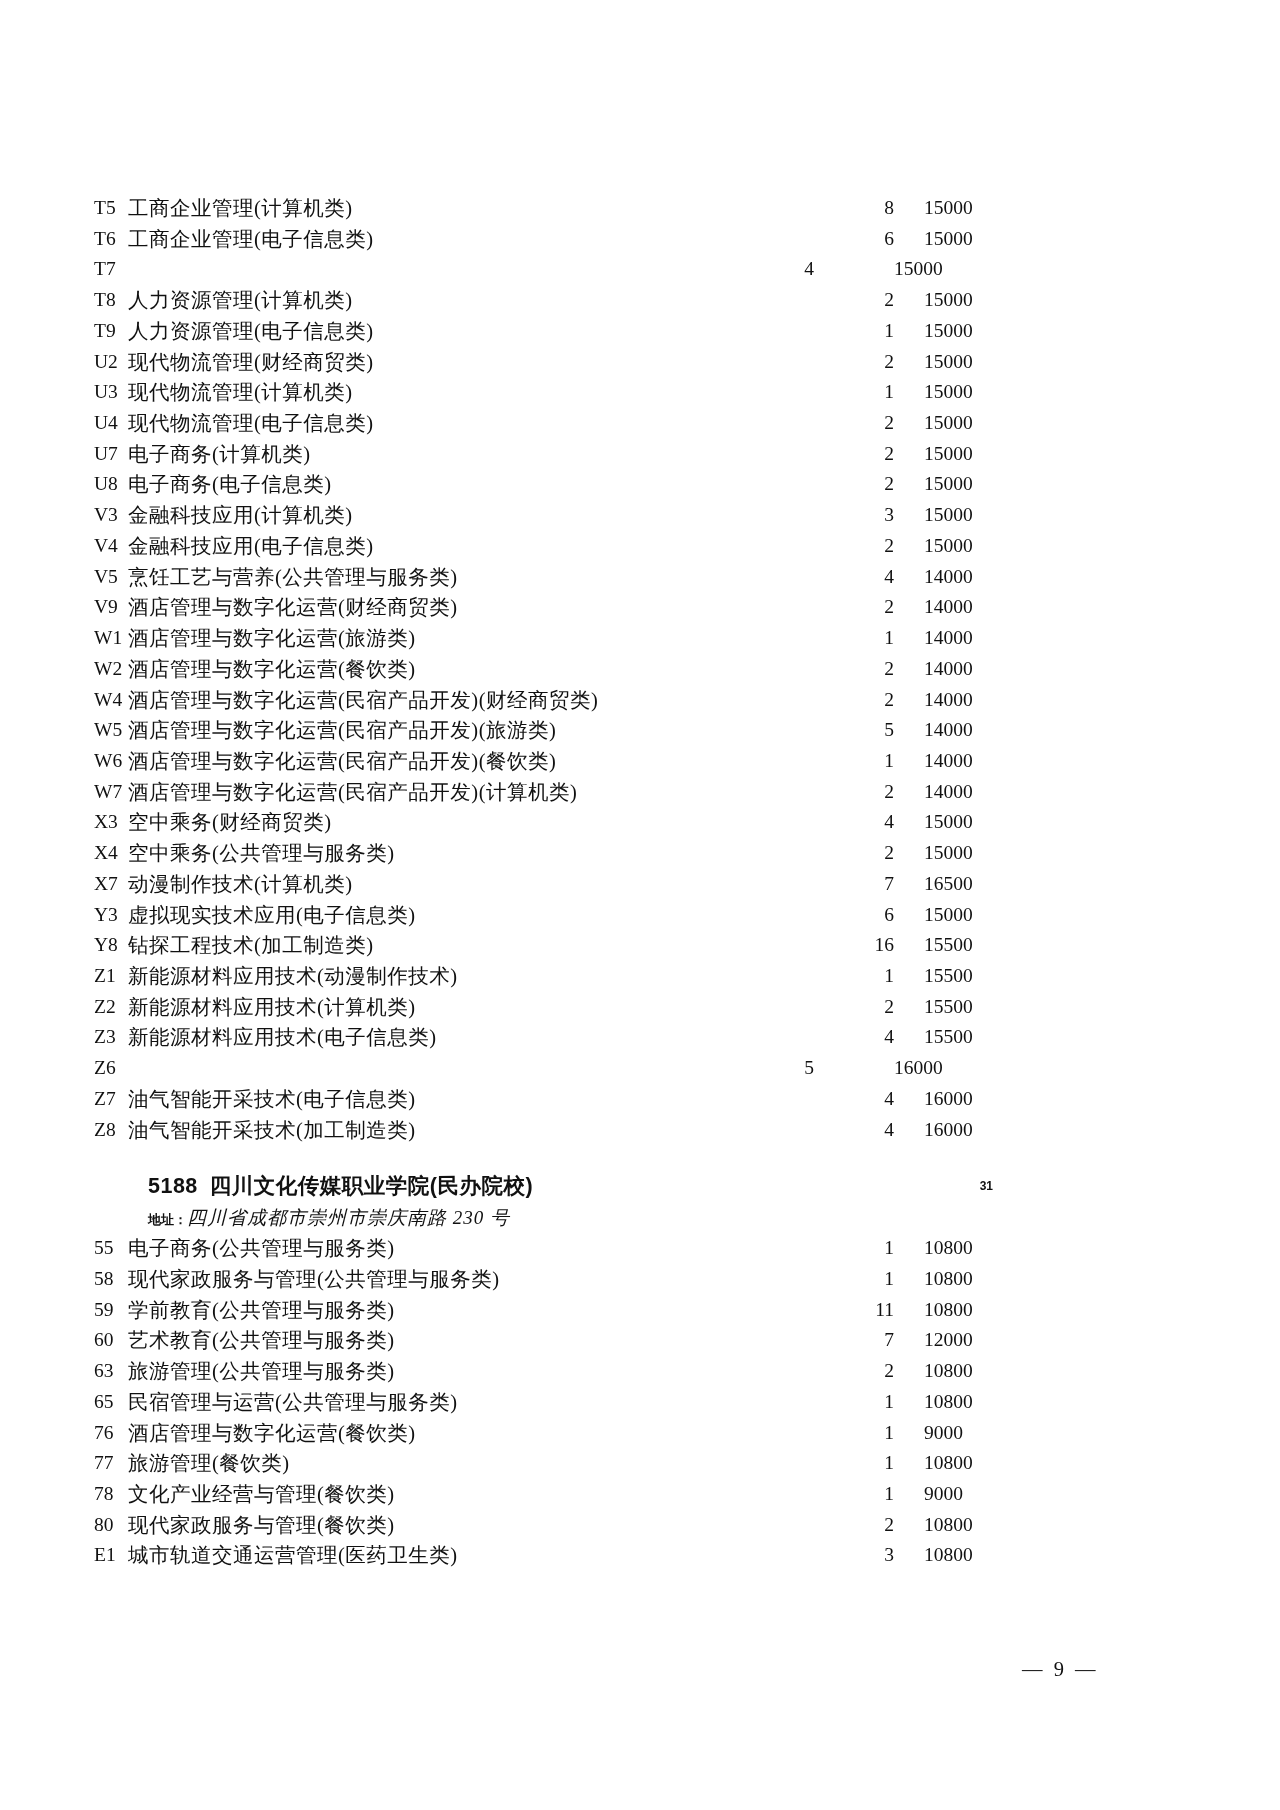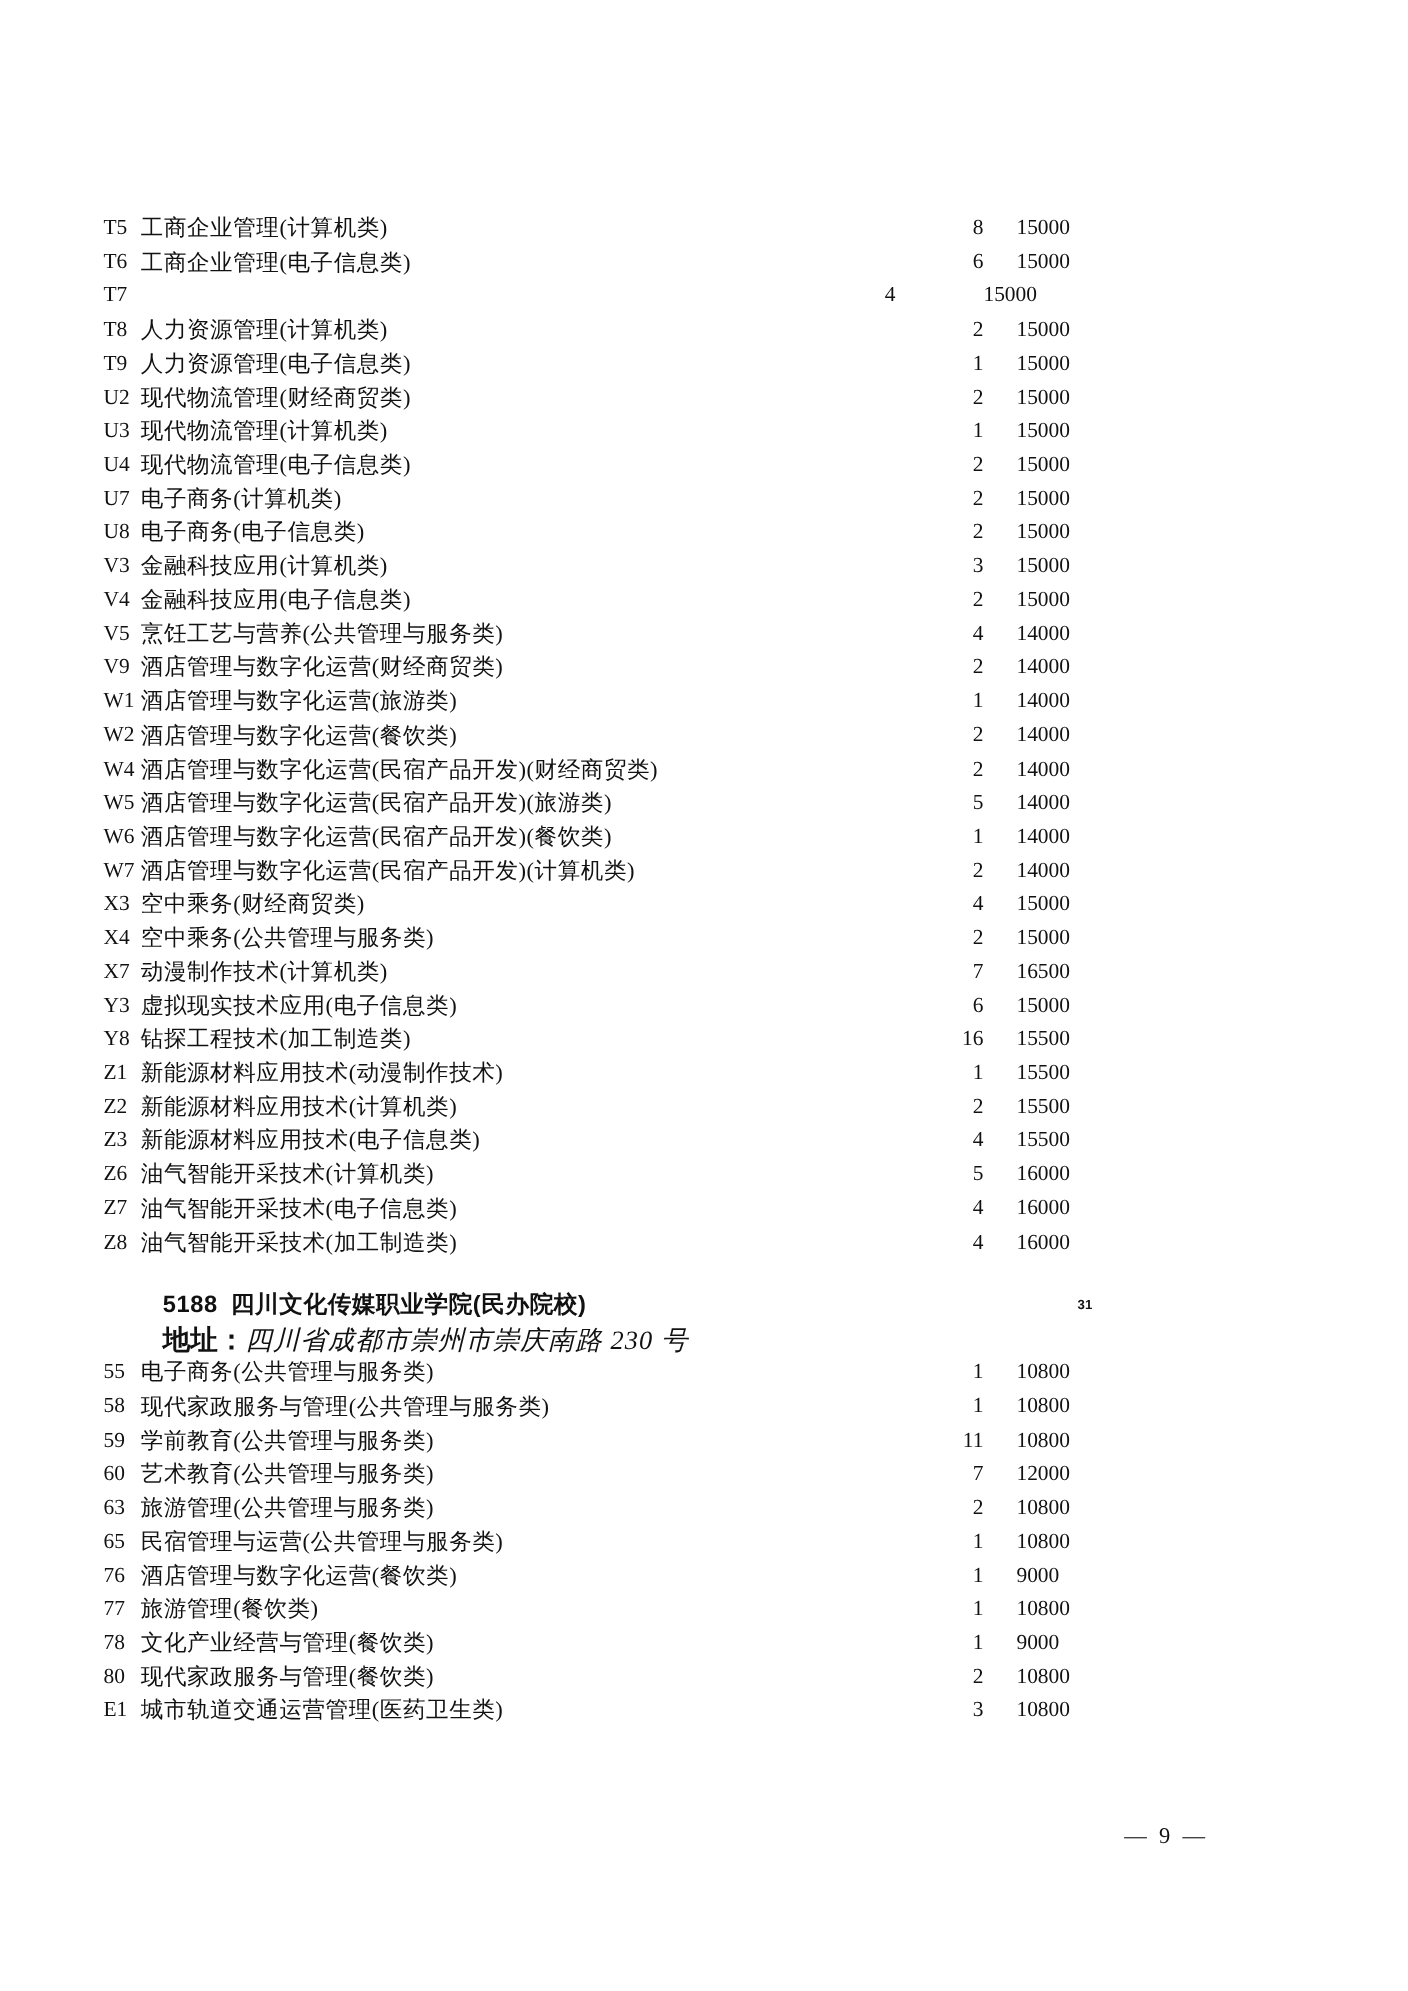--- a/index.html
+++ b/index.html
@@ -46,24 +46,24 @@
 
   .address-line {
     padding-left: 148px;
     height: 30px;
     line-height: 30px;
     white-space: nowrap;
   }
   .address-label {
     font-family: "Liberation Sans", sans-serif;
     font-weight: bold;
-    font-size: 25px;
+    font-size: 13px;
   }
   .address-text {
-    font-size: 24px;
+    font-size: 19px;
     font-style: italic;
     letter-spacing: 1px;
   }
 
   .page-number {
     position: absolute;
     left: 1022px;
     top: 1658px;
     font-size: 20.5px;
     letter-spacing: 3px;
@@ -296,21 +296,20 @@
   <div class="row">
     <span class="code">Z3</span>
     <span class="major">新能源材料应用技术(电子信息类)</span>
     <span class="count">4</span>
     <span class="gap"></span>
     <span class="fee">15500</span>
   </div>
 
   <div class="row">
     <span class="code">Z6</span>
-    <span class="major">油气智能开采技术(计算机类)</span>
     <span class="count">5</span>
     <span class="gap"></span>
     <span class="fee">16000</span>
   </div>
 
   <div class="row">
     <span class="code">Z7</span>
     <span class="major">油气智能开采技术(电子信息类)</span>
     <span class="count">4</span>
     <span class="gap"></span>

